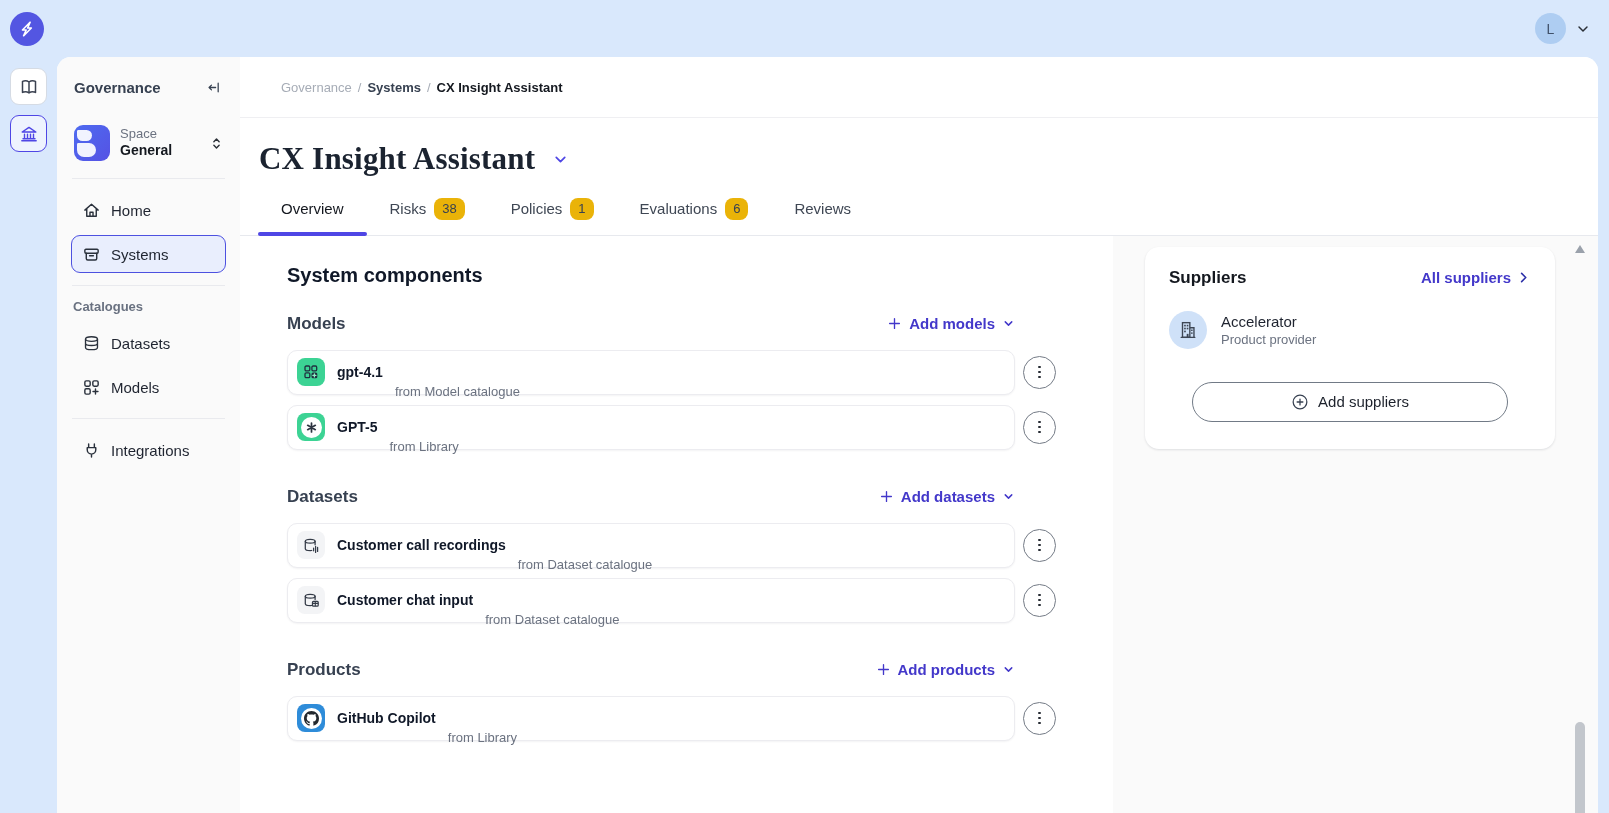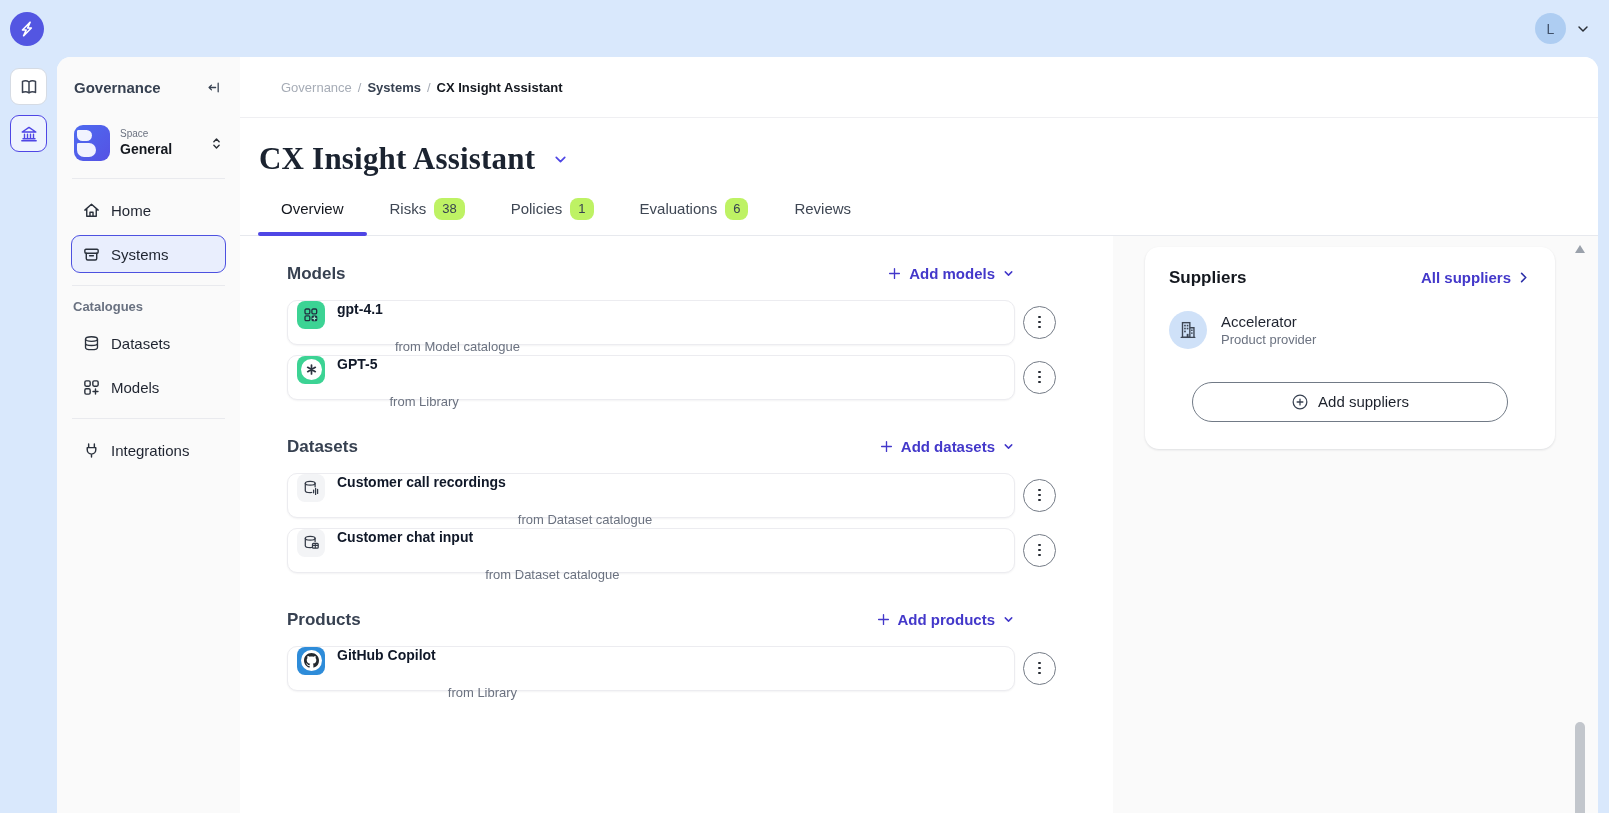--- a/index.html
+++ b/index.html
@@ -29,21 +29,21 @@
   .sidebar { width:183px; background:#fafafa; padding:20px 14px 0; flex:none; }
   .sb-head { display:flex; align-items:center; justify-content:space-between; padding:0 2px 0 3px; }
   .sb-title { font-size:15px; font-weight:700; color:#374151; }
   .icon-btn { background:none; border:none; color:#374151; cursor:pointer; padding:2px; }
   .space-row { margin-top:27px; display:flex; align-items:center; gap:10px; padding:0 2px 0 3px; cursor:pointer; }
   .space-tile { width:36px; height:36px; border-radius:9px; background:linear-gradient(135deg,#4e6bf0,#5552e4); position:relative; overflow:hidden; flex:none; }
   .space-tile i { position:absolute; background:rgba(255,255,255,.92); display:block; }
   .space-tile i.p1 { left:3px; top:5px; width:15px; height:11px; border-radius:2px 8px 8px 8px; }
   .space-tile i.p2 { left:3px; top:18px; width:19px; height:14px; border-radius:2px 10px 10px 10px; }
   .space-labels { flex:1; line-height:1.25; }
-  .space-label { font-size:10px; color:#6b7280; }
+  .space-label { font-size:13px; color:#6b7280; }
   .space-value { font-size:14px; font-weight:700; color:#14181f; }
   .sb-divider { height:1px; background:#e9eaee; margin:17px 1px 12px; }
   .sb-divider.mid { margin:12px 1px; }
   .nav-item { height:38px; display:flex; align-items:center; gap:10px; padding:0 10px; font-size:15px; color:#1f2430; border-radius:9px; border:1px solid transparent; cursor:pointer; margin-bottom:6px; }
   .nav-item .nicon { color:#2a313c; }
   .nav-item.active { background:#e9eefd; border-color:#4d51e0; }
   .section-label { font-size:13px; font-weight:700; color:#697180; margin:13px 0 10px 2px; }
 
   
   .main { flex:1; display:flex; flex-direction:column; min-width:0; background:#fff; }
@@ -51,32 +51,32 @@
   .crumb-root { color:#a6acb6; }
   .crumb-sep { color:#a6acb6; margin:0 6px; }
   .crumb-mid { color:#374151; font-weight:600; cursor:pointer; }
   .crumb-cur { color:#14181f; font-weight:700; }
   .title-row { display:flex; align-items:center; gap:17px; padding:23px 0 0 19px; }
   .page-title { font-family:"Liberation Serif","DejaVu Serif",serif; font-size:31px; color:#1b2330; letter-spacing:.2px; }
   .tabs-row { display:flex; margin-top:21px; border-bottom:1px solid #e7e9ee; padding-left:18px; flex:none; }
   .tab { position:relative; display:flex; align-items:center; gap:8px; padding:0 23px 15px; font-size:15px; color:#3f4754; cursor:pointer; }
   .tab.active { color:#14181f; font-weight:500; }
   .tab.active::after { content:""; position:absolute; left:0; right:0; bottom:-1px; height:3.5px; background:#4f46e5; border-radius:2px; }
-  .badge { background:#bef264; color:#374151; font-size:13px; border-radius:8px; padding:3px 8px; line-height:1.2; }
+  .badge { background:#eab308; color:#374151; font-size:13px; border-radius:8px; padding:3px 8px; line-height:1.2; }
 
   
   .content { flex:1; display:flex; position:relative; min-height:0; }
   .left-col { width:873px; flex:none; padding:28px 0 0 47px; }
   .comp-heading { font-size:20px; font-weight:700; color:#101828; margin-bottom:27px; }
   .section { width:728px; margin-bottom:37px; }
   .sec-head { display:flex; align-items:center; justify-content:space-between; margin-bottom:16px; }
   .sec-title { font-size:17px; font-weight:700; color:#374151; }
   .add-btn { display:flex; align-items:center; gap:7px; background:none; border:none; color:#4338ca; font-size:15px; font-weight:600; font-family:inherit; cursor:pointer; }
   .row-line { display:flex; align-items:center; gap:8px; margin-bottom:10px; width:768px; }
-  .row-card { flex:none; width:728px; height:45px; background:#fff; border:1px solid #ececf0; border-radius:10px; box-shadow:0 1px 2px rgba(16,24,40,.05); display:flex; align-items:flex-start; padding:0 14px 0 9px; gap:12px; cursor:pointer; }
+  .row-card { flex:none; width:728px; height:45px; background:#fff; border:1px solid #ececf0; border-radius:10px; box-shadow:0 1px 2px rgba(16,24,40,.05); display:flex; align-items:center; padding:0 14px 0 9px; gap:12px; cursor:pointer; }
   .tile { width:28px; height:28px; border-radius:8px; flex:none; display:flex; align-items:center; justify-content:center; }
   .tile.green { background:#3cd394; }
   .tile.gray { background:#f3f4f6; }
   .tile.blue { background:#2e8cd9; }
   .tile .disc { width:21px; height:21px; border-radius:50%; background:#fff; display:flex; align-items:center; justify-content:center; }
   .item-name { font-size:14px; font-weight:700; color:#101828; }
   .item-source { font-size:13px; color:#6b7280;margin-top:38px; }
   .kebab { width:33px; height:33px; border-radius:50%; border:1px solid #747b86; background:#fff; display:flex; flex-direction:column; align-items:center; justify-content:center; gap:2.5px; cursor:pointer; flex:none; }
   .kebab i { width:2.6px; height:2.6px; border-radius:50%; background:#262b33; display:block; }
 
@@ -236,20 +236,21 @@
         <span class="badge">6</span>
       </div>
       <div class="tab">
         <span>Reviews</span>
       </div>
     </div>
 
     <div class="content">
 
       <div class="left-col">
+        <h2 class="comp-heading">System components</h2>
 
         <div class="section">
           <div class="sec-head">
             <span class="sec-title">Models</span>
             <button class="add-btn">
               <svg width="15" height="15" viewBox="0 0 20 20">
                   <path d="M10 3.5v13 M3.5 10h13" stroke="#4338ca" stroke-width="1.8" stroke-linecap="round"></path>
                 </svg>
               <span>Add models</span>
               <svg width="13" height="13" viewBox="0 0 20 20">

